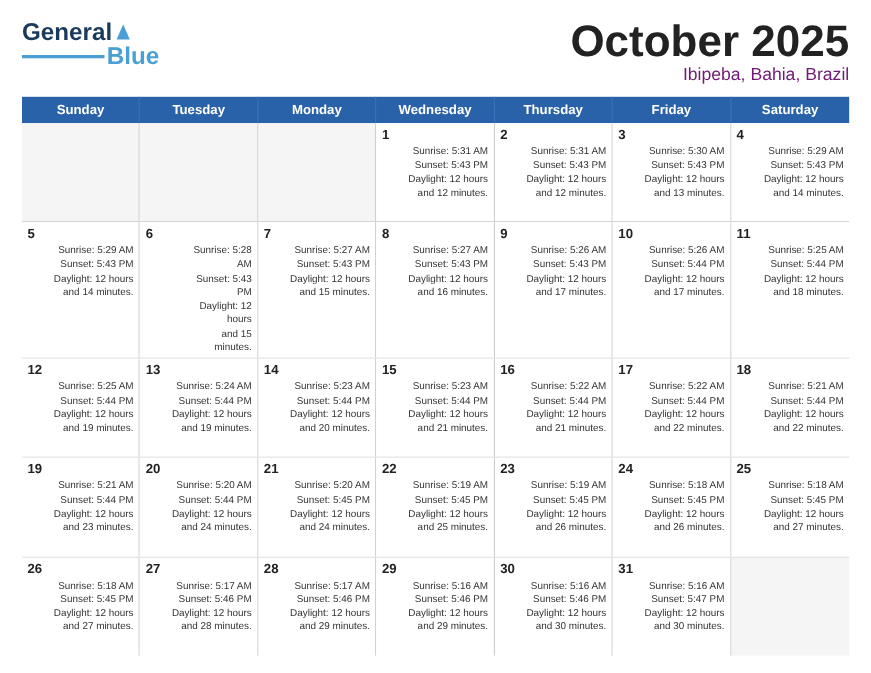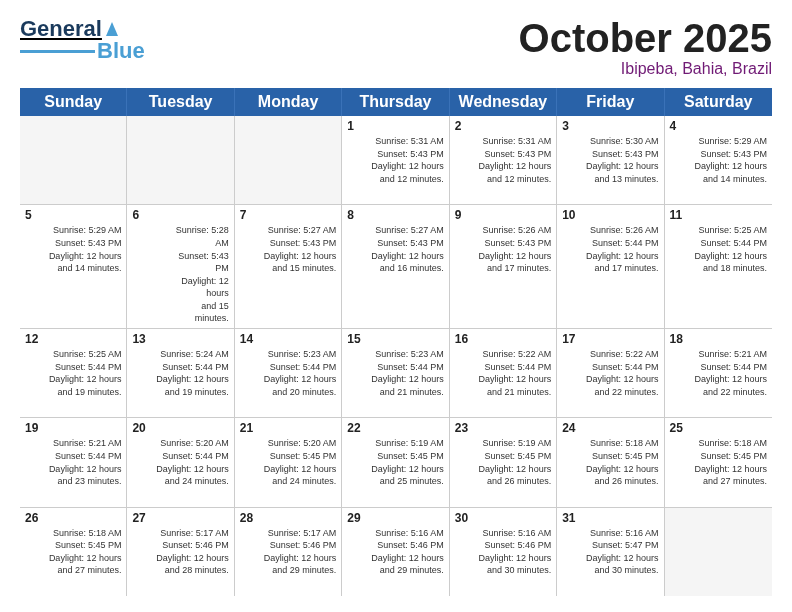--- a/index.html
+++ b/index.html
@@ -46,21 +46,21 @@
       display: flex;
       flex-direction: column;
     }
     .cal-header {
       display: grid;
       grid-template-columns: repeat(7, 1fr);
       background: #2962a8;
     }
     .cal-header-cell {
       color: #fff;
-      font-size: 16px;
+      font-size: 12px;
       font-weight: bold;
       padding: 5px 4px;
       text-align: center;
       border-right: 1px solid #3a72b8;
     }
     .cal-header-cell:last-child { border-right: none; }
     .cal-body {
       display: flex;
       flex-direction: column;
       flex: 1;
@@ -95,21 +95,21 @@
       line-height: 1.4;
       text-align: right;
     }
   </style>
 </head>
 <body>
 
 <div class="page">
   <div class="header">
     <div class="logo">
-      <div style="display:flex;align-items:center;text-decoration:underline;">
+      <div style="display:flex;align-items:center;">
         <span style="font-size:22px;font-weight:bold;color:#1a3a5c;">General</span>
         <svg width="20" height="22" viewBox="0 0 20 22">
           <polygon points="4,18 16,18 10,4" fill="#4a9fd4"></polygon>
         </svg>
       </div>
       <div style="display:flex;align-items:center;margin-top:-4px;">
         <div style="width:75px;height:3px;background:#4a9fd4;"></div>
         <span style="font-size:22px;font-weight:bold;color:#4a9fd4;margin-left:2px;">Blue</span>
       </div>
     </div>
@@ -117,22 +117,22 @@
       <div class="month-title">October 2025</div>
       <div class="location">Ibipeba, Bahia, Brazil</div>
     </div>
   </div>
 
   <div class="calendar">
     <div class="cal-header">
     <div class="cal-header-cell">Sunday</div>
         <div class="cal-header-cell">Tuesday</div>
         <div class="cal-header-cell">Monday</div>
+        <div class="cal-header-cell">Wednesday</div>
         <div class="cal-header-cell">Thursday</div>
-        <div class="cal-header-cell">Wednesday</div>
         <div class="cal-header-cell">Friday</div>
         <div class="cal-header-cell">Saturday</div>
       </div>
     <div class="cal-body">
     <div class="cal-row">
           <div class="cal-cell empty"></div>
           <div class="cal-cell empty"></div>
           <div class="cal-cell empty"></div>
           <div class="cal-cell">
             <div class="day-num">1</div>

